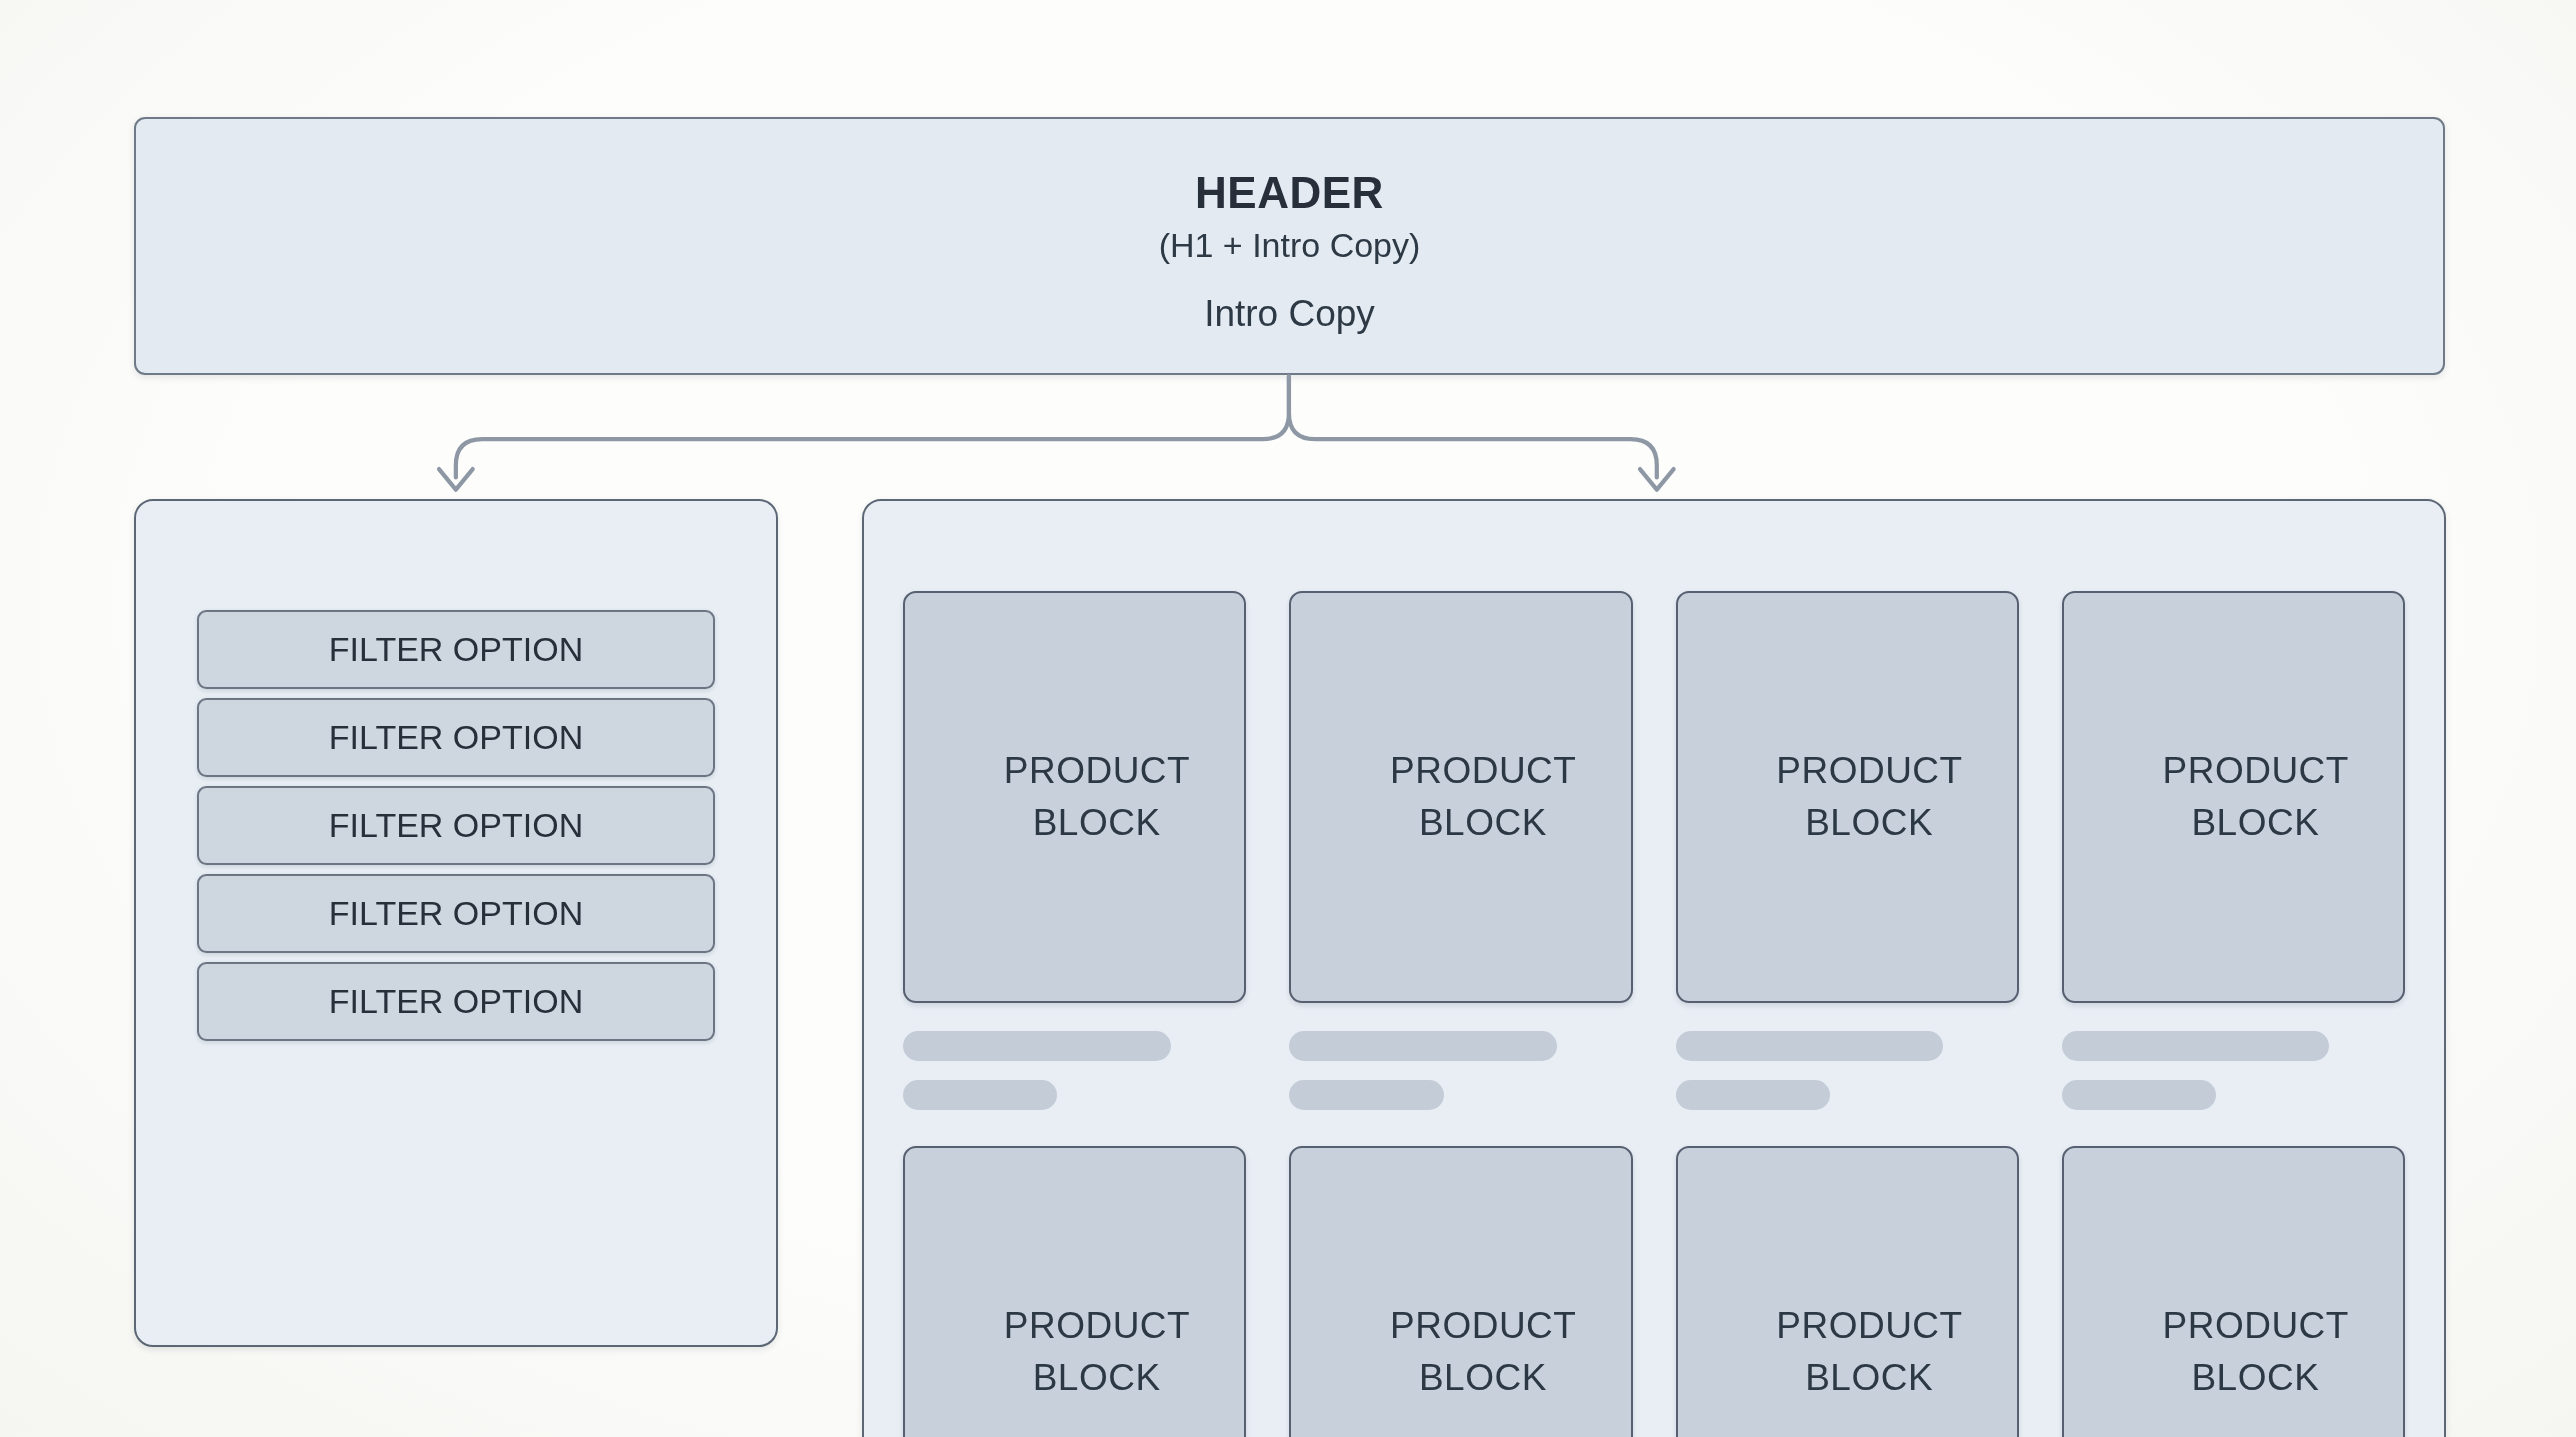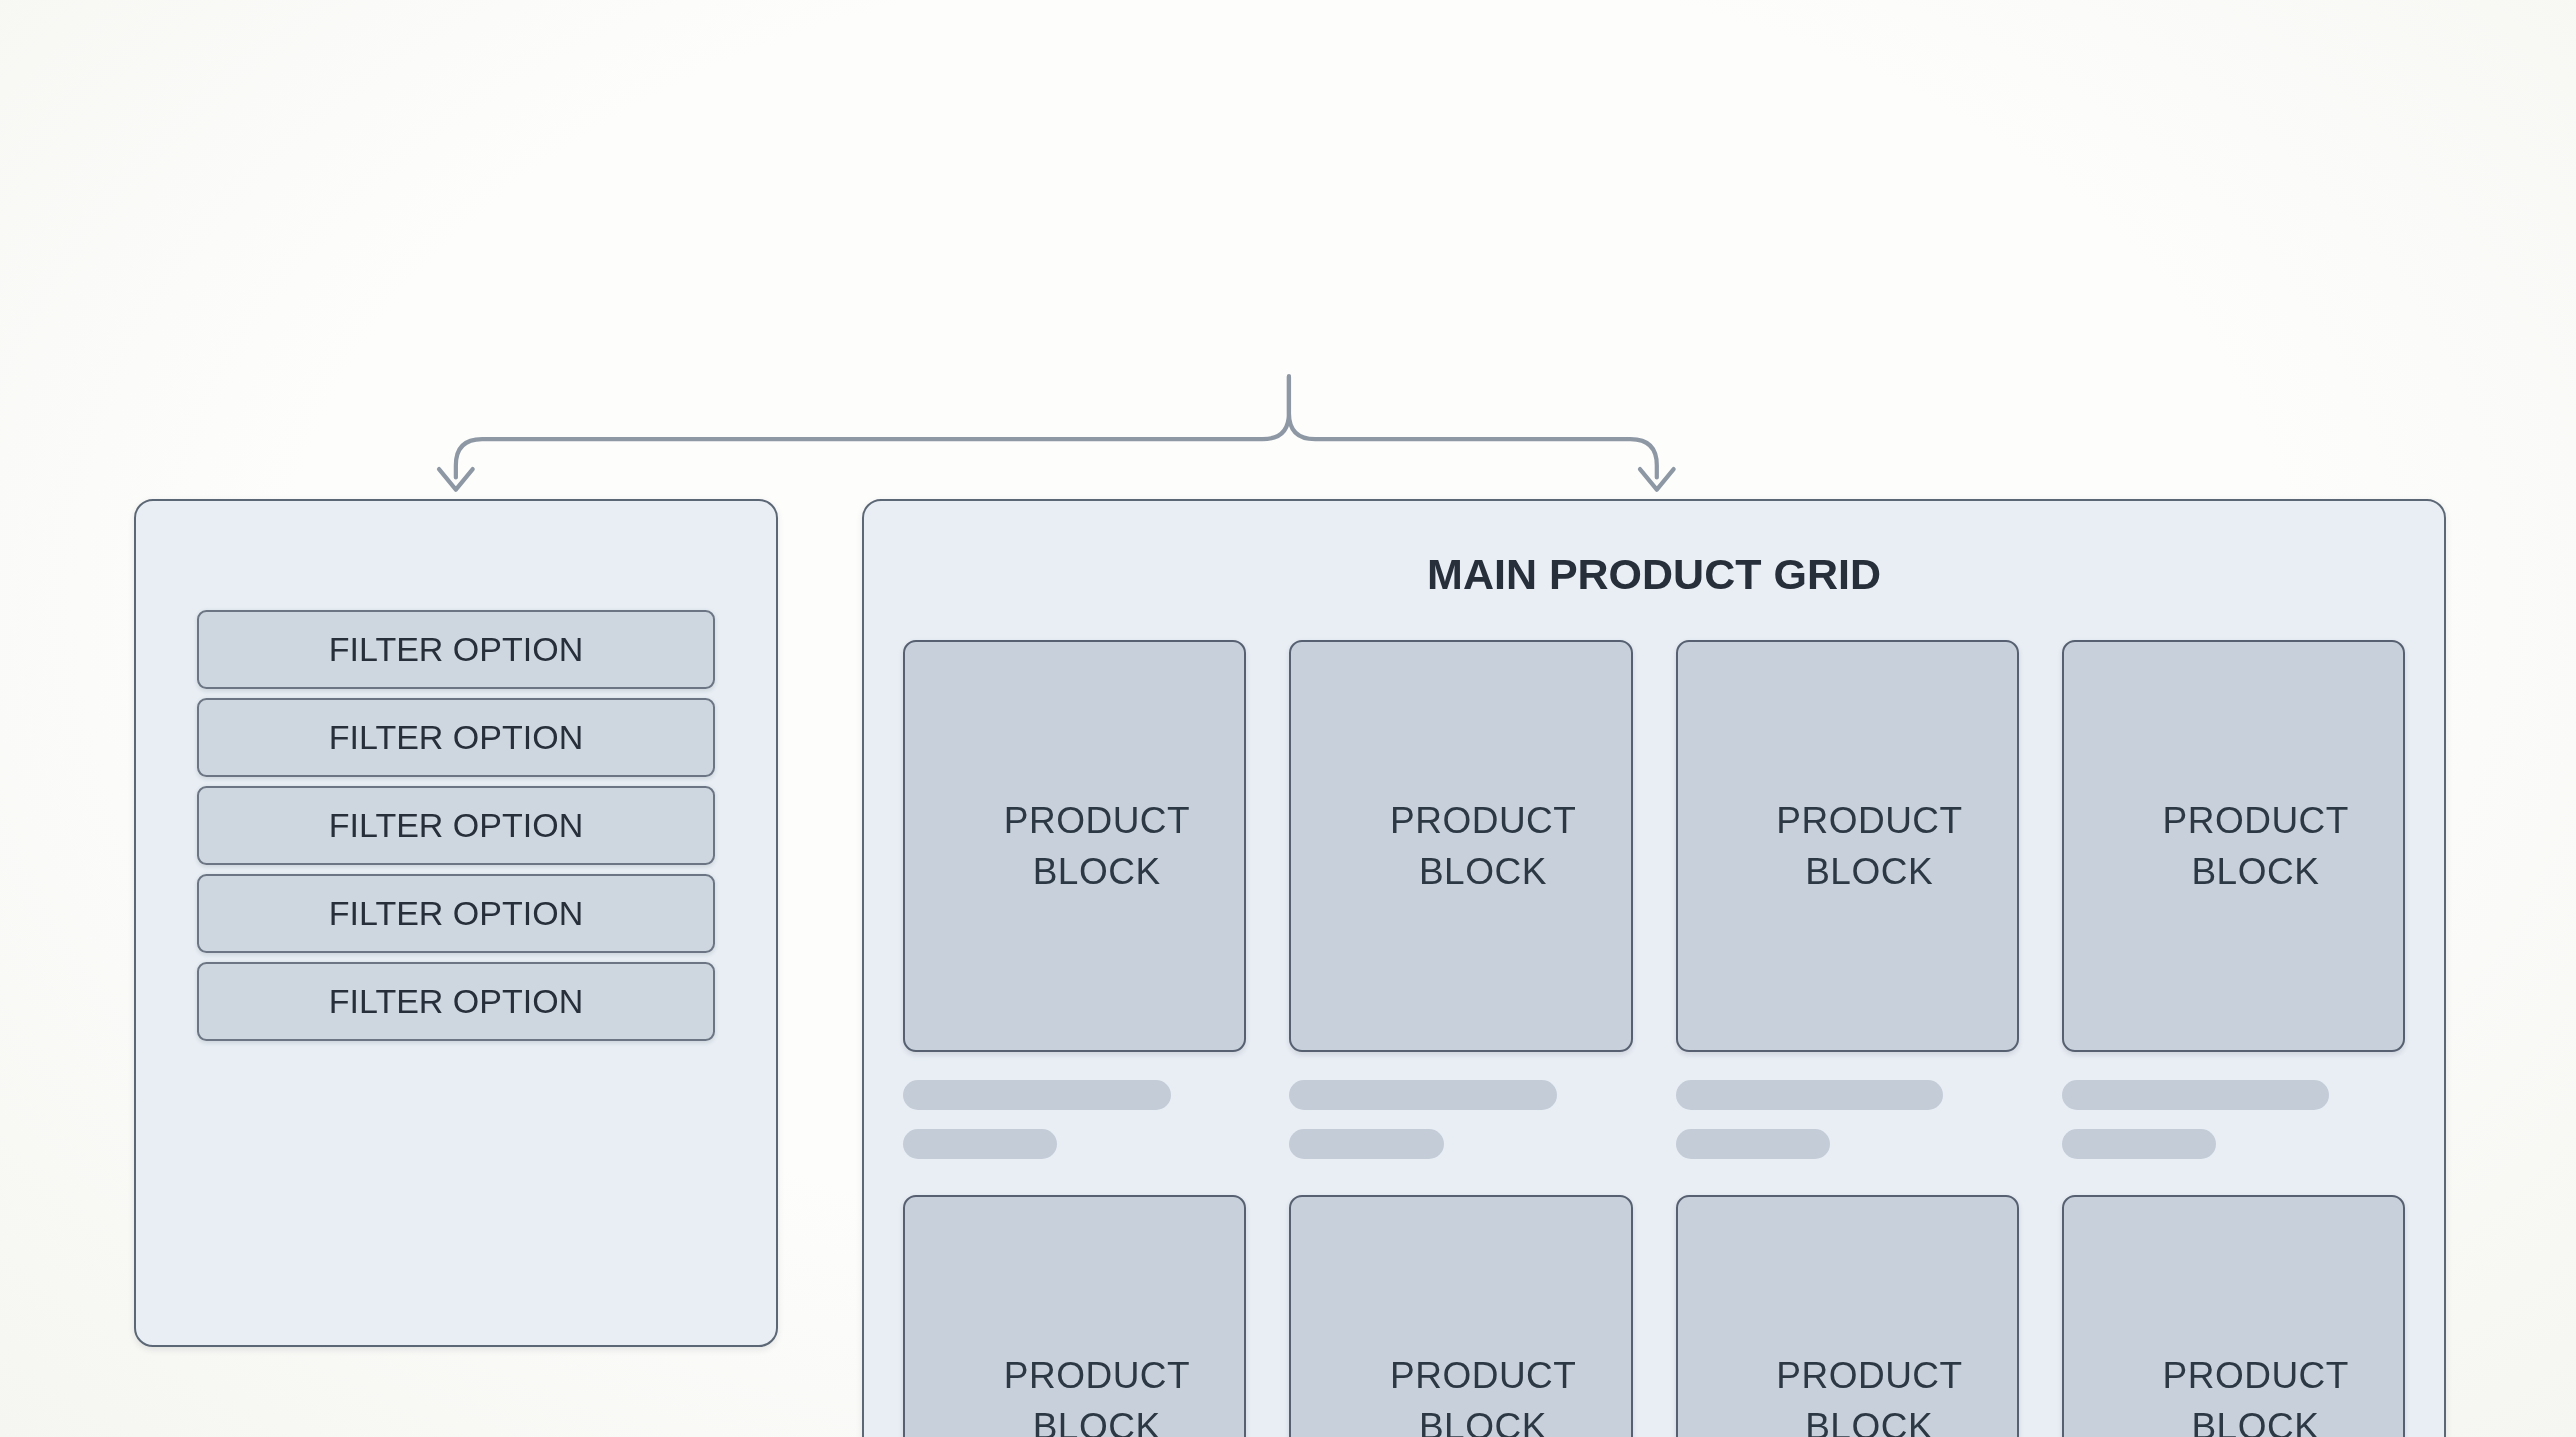--- a/index.html
+++ b/index.html
@@ -61,20 +61,25 @@
   .bar{height:30px;border-radius:15px;background:var(--bar_fill);}
   .bar-1{width:78%;}
   .bar-2{width:45%;margin-top:19px;}
   .row-2{margin-top:36px;}
 </style>
 </head>
 <body>
 
 <div id="canvas">
 
+  <div class="header-box">
+    <div class="header-title">HEADER</div>
+    <div class="header-subtitle">(H1 + Intro Copy)</div>
+    <div class="header-intro">Intro Copy</div>
+  </div>
 
   <svg class="connector" viewBox="0 0 2752 1536" aria-hidden="true">
     <path class="cline" d="M1377 402 L1377 441 Q1377 469 1349 469 L515 469 Q487 469 487 497 L487 510"></path>
     <path class="cline" d="M1377 402 L1377 441 Q1377 469 1405 469 L1742 469 Q1770 469 1770 497 L1770 510"></path>
     <path class="cline" d="M469 501 L487 523 L505 501"></path>
     <path class="cline" d="M1752 501 L1770 523 L1788 501"></path>
   </svg>
 
   <div class="sidebar-box">
     <div class="filters" id="filter-list">
@@ -94,21 +99,20 @@
     <span>FILTER OPTION</span>
   </div>
 
   <div class="filter-btn">
     <span>FILTER OPTION</span>
   </div>
 </div>
   </div>
 
   <div class="main-box">
-    <div class="panel-title">MAIN PRODUCT GRID</div>
     <div class="grid-row row-1" id="grid-row-1">
   <div class="product-card">
     <span class="card-label">PRODUCT BLOCK</span>
   </div>
 
   <div class="product-card">
     <span class="card-label">PRODUCT BLOCK</span>
   </div>
 
   <div class="product-card">

